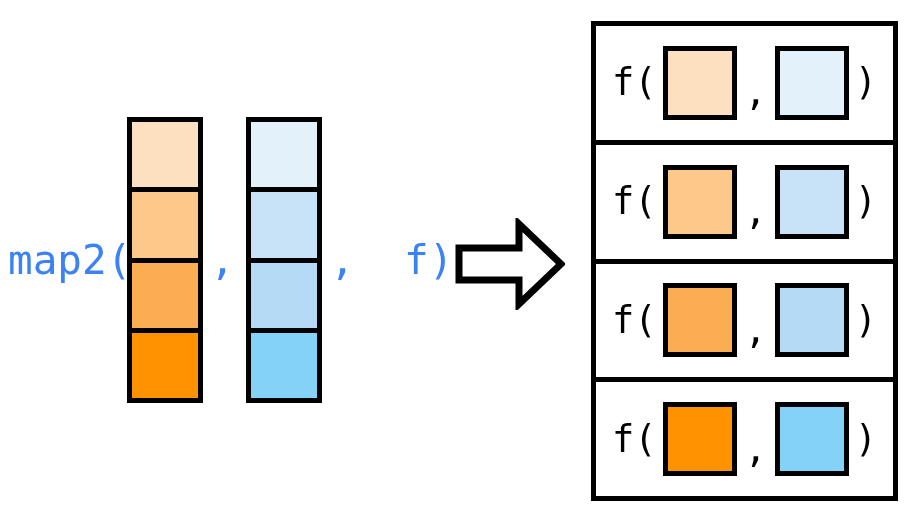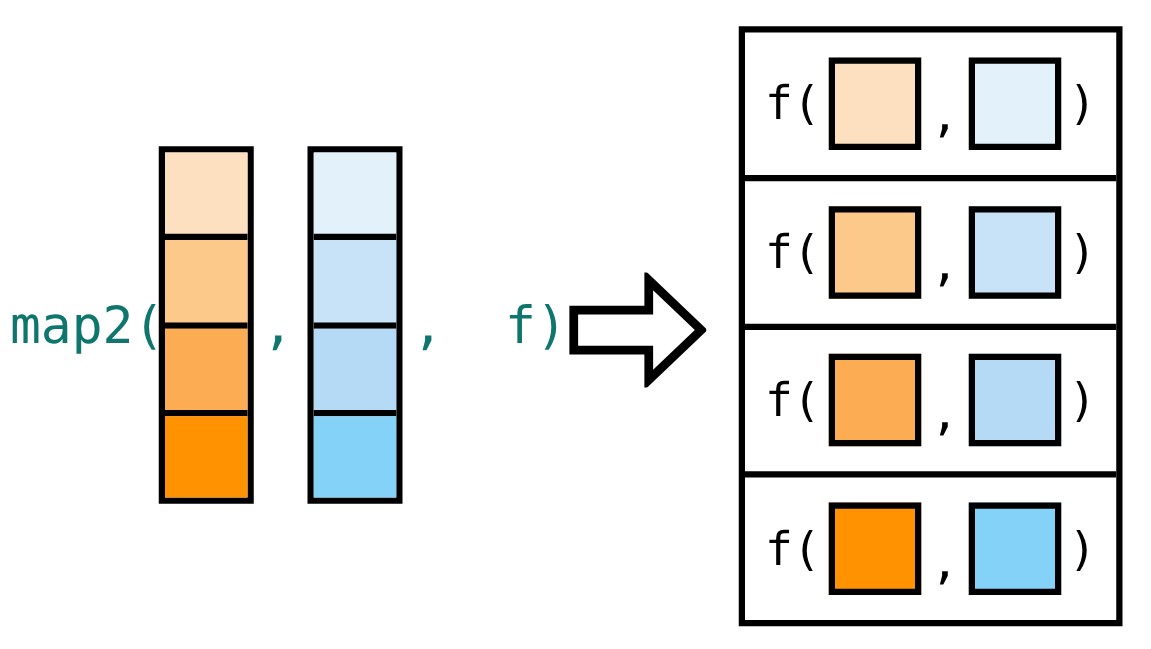--- a/index.html
+++ b/index.html
@@ -12,21 +12,21 @@
     width: 921px;
     height: 519px;
     background: #ffffff;
     overflow: hidden;
     font-family: "DejaVu Sans Mono", "Liberation Mono", monospace;
   }
 
   
   .expr-text {
     position: absolute;
-    color: #0f766e;
+    color: #3b82f6;
     font-family: "DejaVu Sans Mono", "Liberation Mono", monospace;
     font-size: 41px;
     line-height: 1;
     white-space: pre;
     letter-spacing: 0px;
   }
   #map2-label { left: 8px;  top: 240px; }
   #comma-1    { left: 210px; top: 240px; }
   #tail-label { left: 330px; top: 240px; }
 

